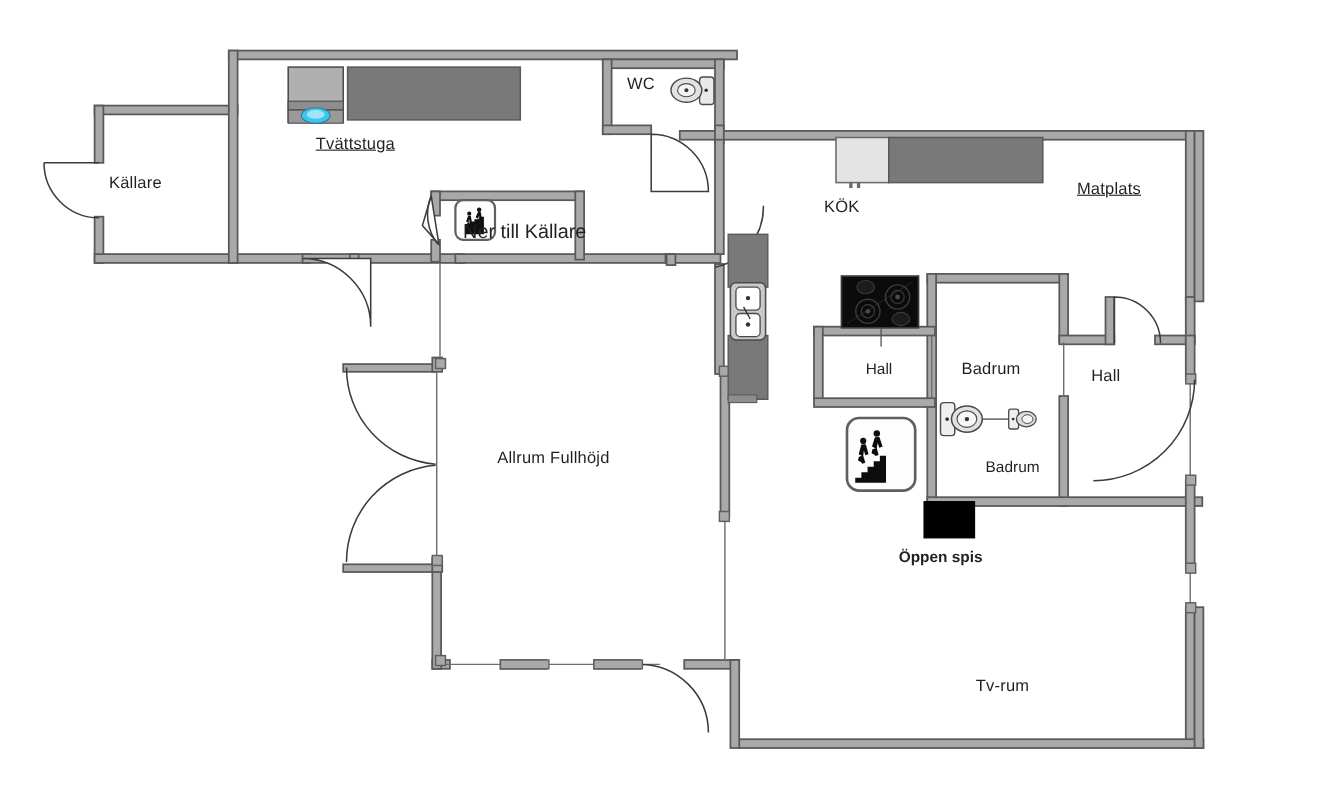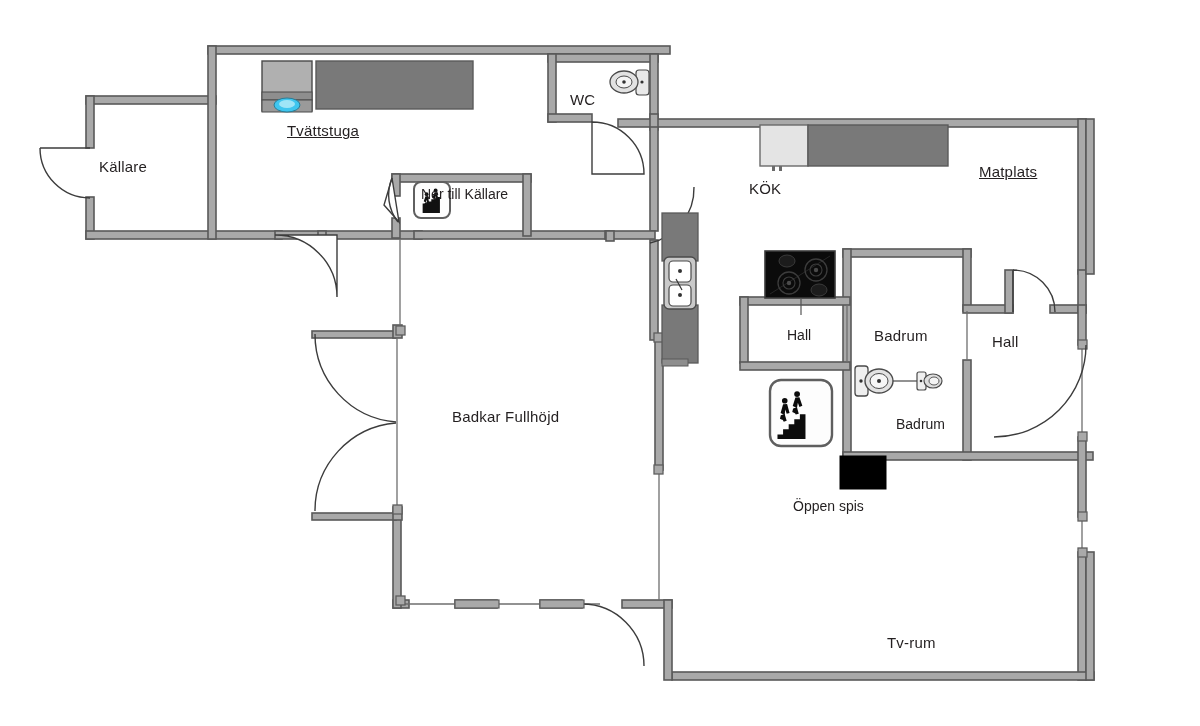--- a/index.html
+++ b/index.html
@@ -234,27 +234,27 @@
         <path d="M90,180 L126,178 L148,258 L122,266 L110,228 L104,276 L68,258 Z" fill="#0c0c0c"></path>
         <path d="M104,268 L122,328 L96,336 L72,292 Z" fill="#0c0c0c"></path>
         <path d="M104,268 L86,322 L62,310 L70,278 Z" fill="#0c0c0c"></path>
       </g>
     </g>
 
   </svg>
 
   <div class="room-label" style="left:99px;  top:158px;">Källare</div>
   <div class="room-label" style="left:287px; top:122px;text-decoration:underline;">Tvättstuga</div>
-  <div class="room-label" style="left:570px; top:68px;margin-top:23px;">WC</div>
+  <div class="room-label" style="left:570px; top:68px;">WC</div>
   <div class="room-label" style="left:749px; top:180px;">KÖK</div>
   <div class="room-label" style="left:979px; top:163px;text-decoration:underline;">Matplats</div>
-  <div class="room-label" style="left:452px; top:408px;">Badkar Fullhöjd</div>
+  <div class="room-label" style="left:452px; top:408px;">Allrum Fullhöjd</div>
   <div class="room-label" style="left:874px; top:327px;">Badrum</div>
   <div class="room-label" style="left:992px; top:333px;">Hall</div>
-  <div class="room-label" style="left:887px; top:634px;">Tv-rum</div>
+  <div class="room-label" style="left:887px; top:615px;">Tv-rum</div>
 
   <div class="fix-label" style="left:787px; top:327px;">Hall</div>
   <div class="fix-label" style="left:896px; top:416px;">Badrum</div>
-  <div class="fix-label" style="left:793px; top:498px;">Öppen spis</div>
-
-  <div class="fix-label" style="left:421px; top:186px; font-size:14px;">Ner till Källare</div>
+  <div class="fix-label" style="left:817px; top:498px;font-weight:bold;">Öppen spis</div>
+
+  <div class="fix-label" style="left:421px; top:200px; font-size:18px;">Ner till Källare</div>
 
 </div>
 
 </body></html>

